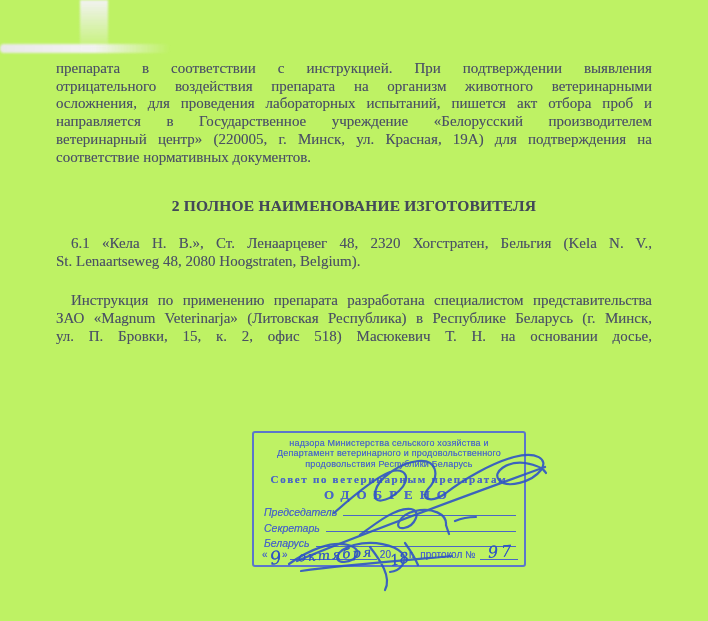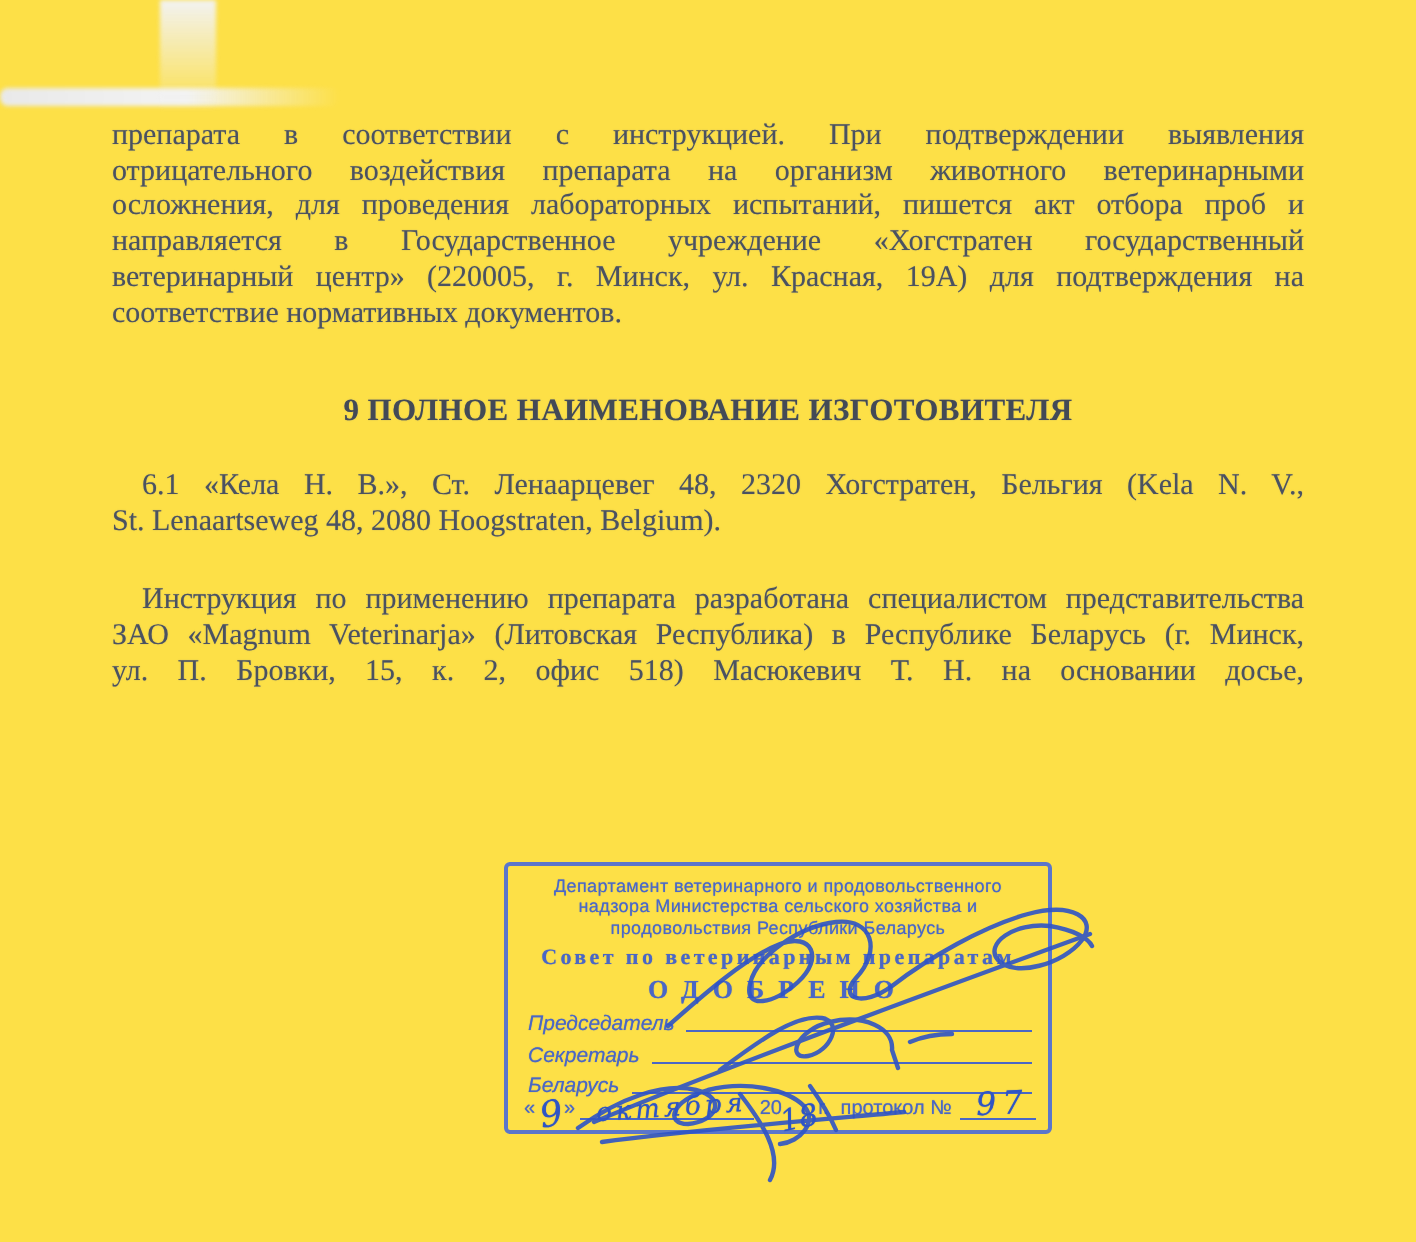--- a/index.html
+++ b/index.html
@@ -1,17 +1,17 @@
 <!DOCTYPE html>
 <html><head>
 <meta charset="utf-8">
 <style>
   html,body{margin:0;padding:0;background:#ffffff;}
   body{width:708px;height:621px;position:relative;font-family:"Liberation Serif",serif;overflow:hidden;}
-  .page{position:absolute;inset:0;background:#fde047;}
+  .page{position:absolute;inset:0;background:#bef264;}
   
   .smudge-h{position:absolute;left:0;top:44px;width:170px;height:9px;
     background:linear-gradient(90deg,#e9e9e9,#f3f3f3 55%,rgba(255,255,255,0));
     filter:blur(1px);border-radius:4px;}
   .smudge-v{position:absolute;left:80px;top:0;width:28px;height:56px;
     background:linear-gradient(180deg,#f2f2f2,rgba(255,255,255,0));filter:blur(1px);}
   
   .textblock{position:absolute;left:56px;top:60px;width:596px;
     color:#4b5260;font-size:15px;line-height:17.7px;
     text-shadow:0 0 .6px rgba(110,120,140,.6);}
@@ -60,44 +60,44 @@
 
   <div class="smudge-h"></div>
   <div class="smudge-v"></div>
 
   <div class="textblock">
 
     <div class="para1">
       <div class="line">препарата в соответствии с инструкцией. При подтверждении выявления</div>
       <div class="line">отрицательного воздействия препарата на организм животного ветеринарными</div>
       <div class="line">осложнения, для проведения лабораторных испытаний, пишется акт отбора проб и</div>
-      <div class="line">направляется в Государственное учреждение «Хогстратен государственный</div>
+      <div class="line">направляется в Государственное учреждение «Белорусский производителем</div>
       <div class="line">ветеринарный центр» (220005, г. Минск, ул. Красная, 19А) для подтверждения на</div>
       <div class="line last">соответствие нормативных документов.</div>
     </div>
 
-    <div class="heading">9 ПОЛНОЕ НАИМЕНОВАНИЕ ИЗГОТОВИТЕЛЯ</div>
+    <div class="heading">2 ПОЛНОЕ НАИМЕНОВАНИЕ ИЗГОТОВИТЕЛЯ</div>
 
     <div class="para2">
       <div class="line indent">6.1 «Кела Н. В.», Ст. Ленаарцевег 48, 2320 Хогстратен, Бельгия (Kela N. V.,</div>
       <div class="line last">St. Lenaartseweg 48, 2080 Hoogstraten, Belgium).</div>
     </div>
 
     <div class="para3">
       <div class="line indent">Инструкция по применению препарата разработана специалистом представительства</div>
       <div class="line">ЗАО «Magnum Veterinarja» (Литовская Республика) в Республике Беларусь (г. Минск,</div>
       <div class="line">ул. П. Бровки, 15, к. 2, офис 518) Масюкевич Т. Н. на основании досье,</div>
     </div>
 
   </div>
 
   <div class="stamp">
     <div class="org">
+      <div>надзора Министерства сельского хозяйства и</div>
       <div>Департамент ветеринарного и продовольственного</div>
-      <div>надзора Министерства сельского хозяйства и</div>
       <div>продовольствия Республики Беларусь</div>
     </div>
     <div class="council">Совет по ветеринарным препаратам</div>
     <div class="approved">ОДОБРЕНО</div>
 
     <div class="role">
       <span>Председатель</span>
       <span class="rule"></span>
     </div>
     <div class="role">

